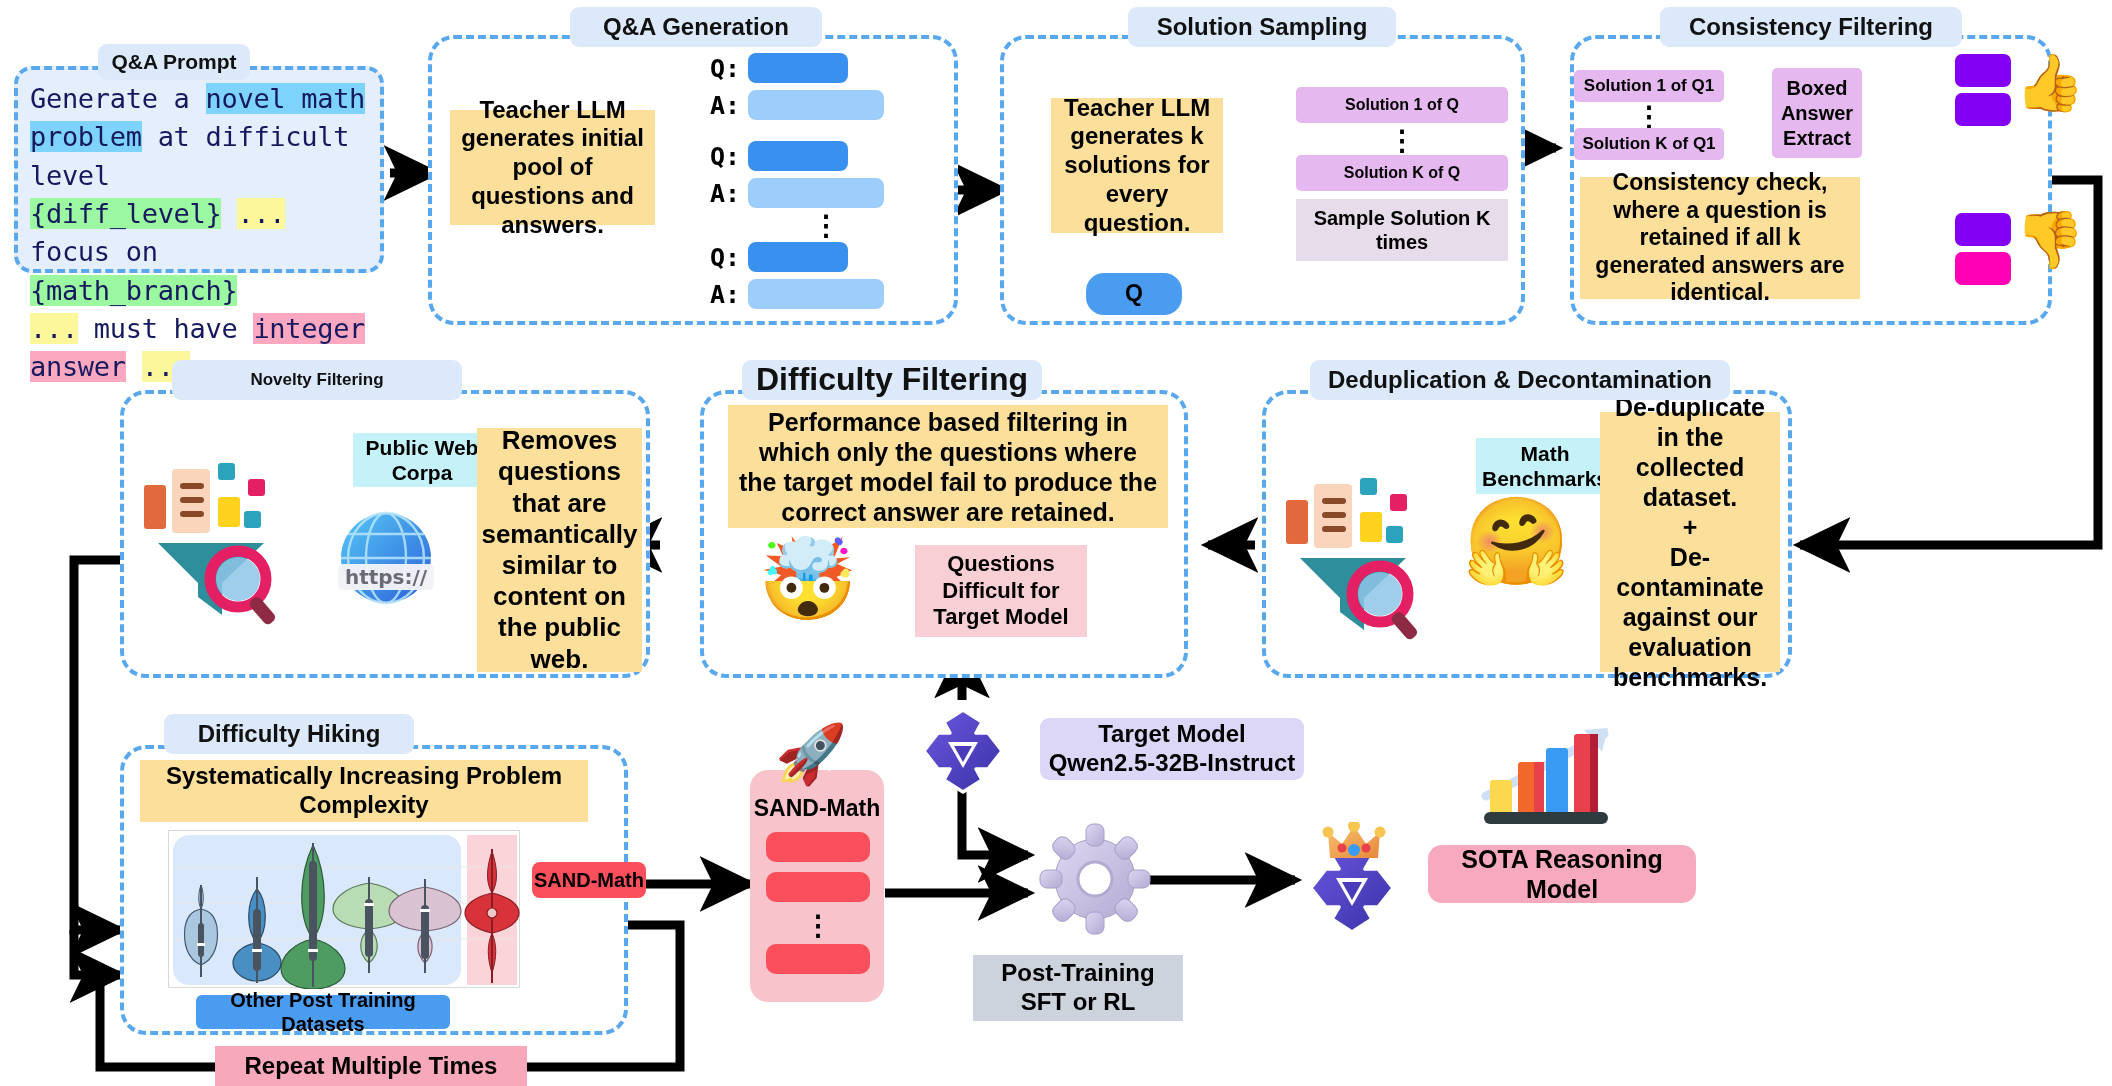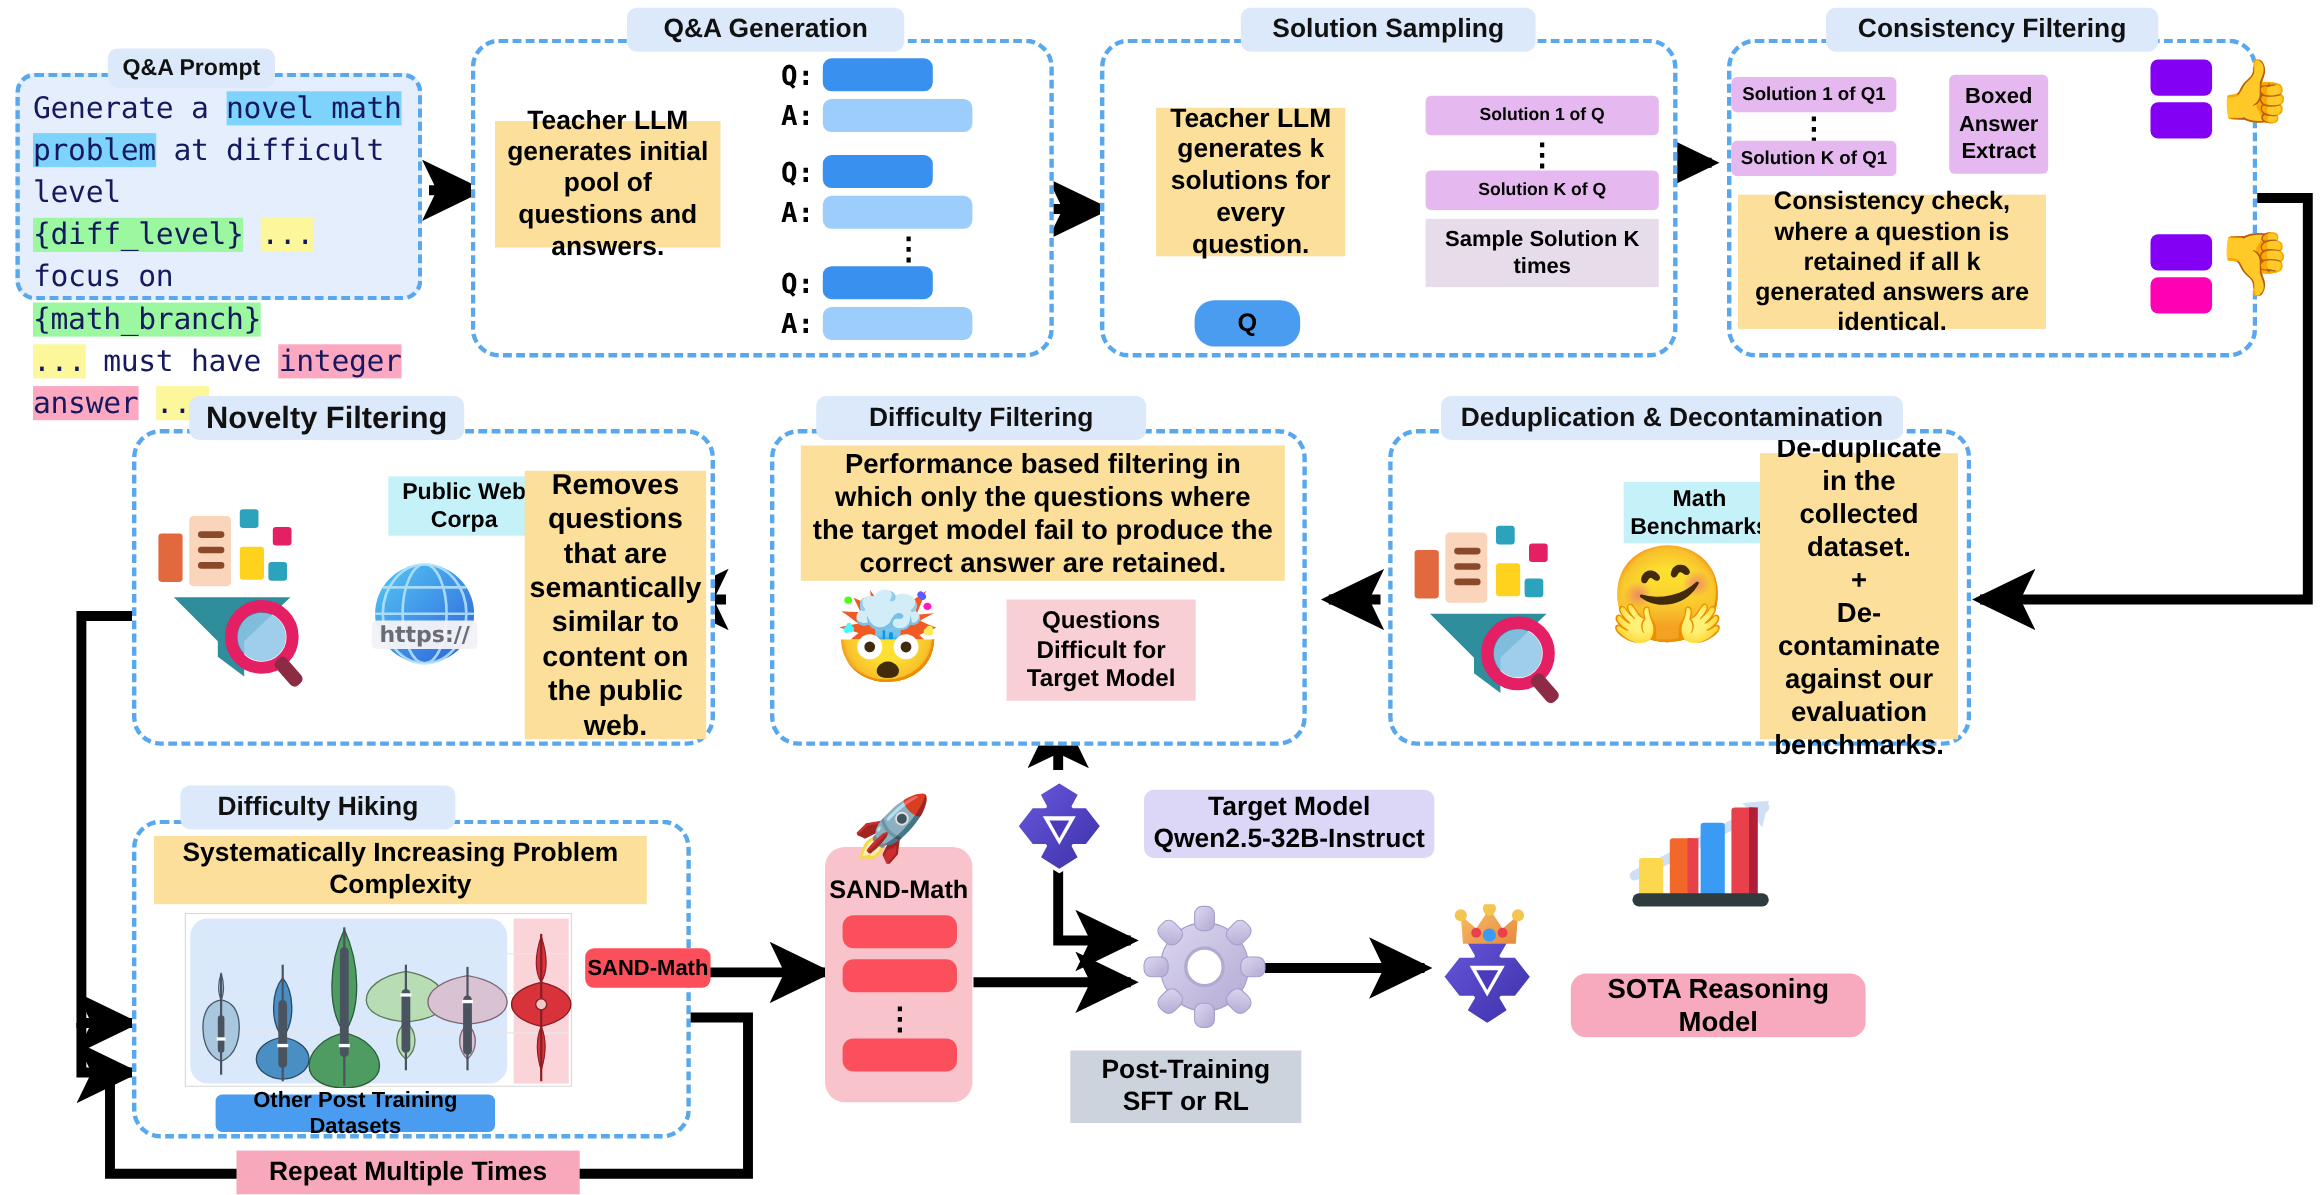--- a/index.html
+++ b/index.html
@@ -22,21 +22,21 @@
   .yellow{background:#fbdf9a;}
   .pinkbox{background:#f9cfd6;}
   .pinkbox2{background:#f7a8bb;}
   .redbox{background:#fb4f5c;color:#000;border-radius:8px;}
   .cyan{background:#c5f2f8;margin-left:23px;}
   .lilac{background:#dcd7f7;border-radius:9px;}
   .greybox{background:#ccd3dc;}
   .violetbox{background:#e5b8ef;border-radius:5px;font-size:16px;}
   .violetpale{background:#e6dcea;}
   .bluepill{background:#4a9cf0;border-radius:18px;}
-  .sotapink{background:#f7aabe;border-radius:14px;margin-top:40px;}
+  .sotapink{background:#f7aabe;border-radius:14px;}
 
   
   .prompt{
       background:#e5eefc;border:4px dashed #59a8ee;border-radius:18px;
       font-family:"DejaVu Sans Mono",monospace;font-size:27px;line-height:1.42;
       color:#17195e;padding:10px 12px 8px 12px;letter-spacing:-.3px;
   }
   .hl-p{background:#7dd3fc;}
   .hl-g{background:#9bf7a0;}
   .hl-y{background:#fbf79a;}
@@ -199,21 +199,21 @@
 
   <div class="purpleblk abs" style="left:1955px;top:54px;width:56px;height:33px;"></div>
   <div class="purpleblk abs" style="left:1955px;top:93px;width:56px;height:33px;"></div>
   <div class="abs" style="left:2015px;top:55px;width:64px;height:70px;font-size:56px;line-height:1;">👍</div>
 
   <div class="purpleblk abs" style="left:1955px;top:213px;width:56px;height:33px;"></div>
   <div class="magentablk abs" style="left:1955px;top:252px;width:56px;height:33px;"></div>
   <div class="abs" style="left:2015px;top:212px;width:64px;height:70px;font-size:56px;line-height:1;">👎</div>
 
   <div class="panel abs" style="left:120px;top:390px;width:530px;height:288px;"></div>
-  <div class="panel-title abs" style="left:172px;top:360px;width:250px;height:40px;font-size:28px;">Novelty Filtering</div>
+  <div class="panel-title abs" style="left:172px;top:360px;width:290px;height:40px;font-size:17px;">Novelty Filtering</div>
 
   <div class="abs" style="left:140px;top:455px;width:160px;height:170px;">
     <svg viewBox="0 0 160 170" width="160" height="170">
       <rect x="4" y="30" width="22" height="44" rx="3" fill="#e2683d"></rect>
       <rect x="32" y="14" width="38" height="64" rx="4" fill="#fbd5bb"></rect>
       <rect x="40" y="28" width="24" height="6" rx="3" fill="#8a4a2a"></rect>
       <rect x="40" y="42" width="24" height="6" rx="3" fill="#8a4a2a"></rect>
       <rect x="40" y="56" width="24" height="6" rx="3" fill="#8a4a2a"></rect>
       <rect x="78" y="8" width="17" height="17" rx="3" fill="#2ba3bd"></rect>
       <rect x="78" y="42" width="22" height="30" rx="3" fill="#ffd21e"></rect>
@@ -245,21 +245,21 @@
           <path d="M22,84 H98"></path>
       </g>
       <rect x="12" y="66" width="96" height="26" rx="5" fill="#f2f2f7" opacity=".96"></rect>
       <text x="60" y="86" font-size="20" font-weight="bold" fill="#6b6b76" text-anchor="middle" font-family="DejaVu Sans, sans-serif">https://</text>
     </svg>
   </div>
 
   <div class="box yellow abs" style="left:477px;top:428px;width:165px;height:244px;font-size:26px;padding:4px 6px;">Removes questions that are semantically similar to content on the public web.</div>
 
   <div class="panel abs" style="left:700px;top:390px;width:488px;height:288px;"></div>
-  <div class="panel-title abs" style="left:742px;top:360px;width:300px;height:40px;font-size:24px;">Difficulty Filtering</div>
+  <div class="panel-title abs" style="left:742px;top:360px;width:300px;height:40px;font-size:32px;">Difficulty Filtering</div>
   <div class="box yellow abs" style="left:728px;top:405px;width:440px;height:123px;font-size:25px;padding:2px 10px;">Performance based filtering in which only the questions where the target model fail to produce the correct answer are retained.</div>
   <div class="abs" style="left:758px;top:540px;width:96px;height:98px;font-size:80px;line-height:1;">🤯</div>
   <div class="box pinkbox abs" style="left:915px;top:545px;width:172px;height:92px;font-size:22px;">Questions Difficult for Target Model</div>
 
   <div class="panel abs" style="left:1262px;top:390px;width:530px;height:288px;"></div>
   <div class="panel-title abs" style="left:1310px;top:360px;width:420px;height:40px;font-size:24px;">Deduplication &amp; Decontamination</div>
 
   <div class="abs" style="left:1282px;top:470px;width:160px;height:170px;">
     <svg viewBox="0 0 160 170" width="160" height="170">
       <rect x="4" y="30" width="22" height="44" rx="3" fill="#e2683d"></rect>

